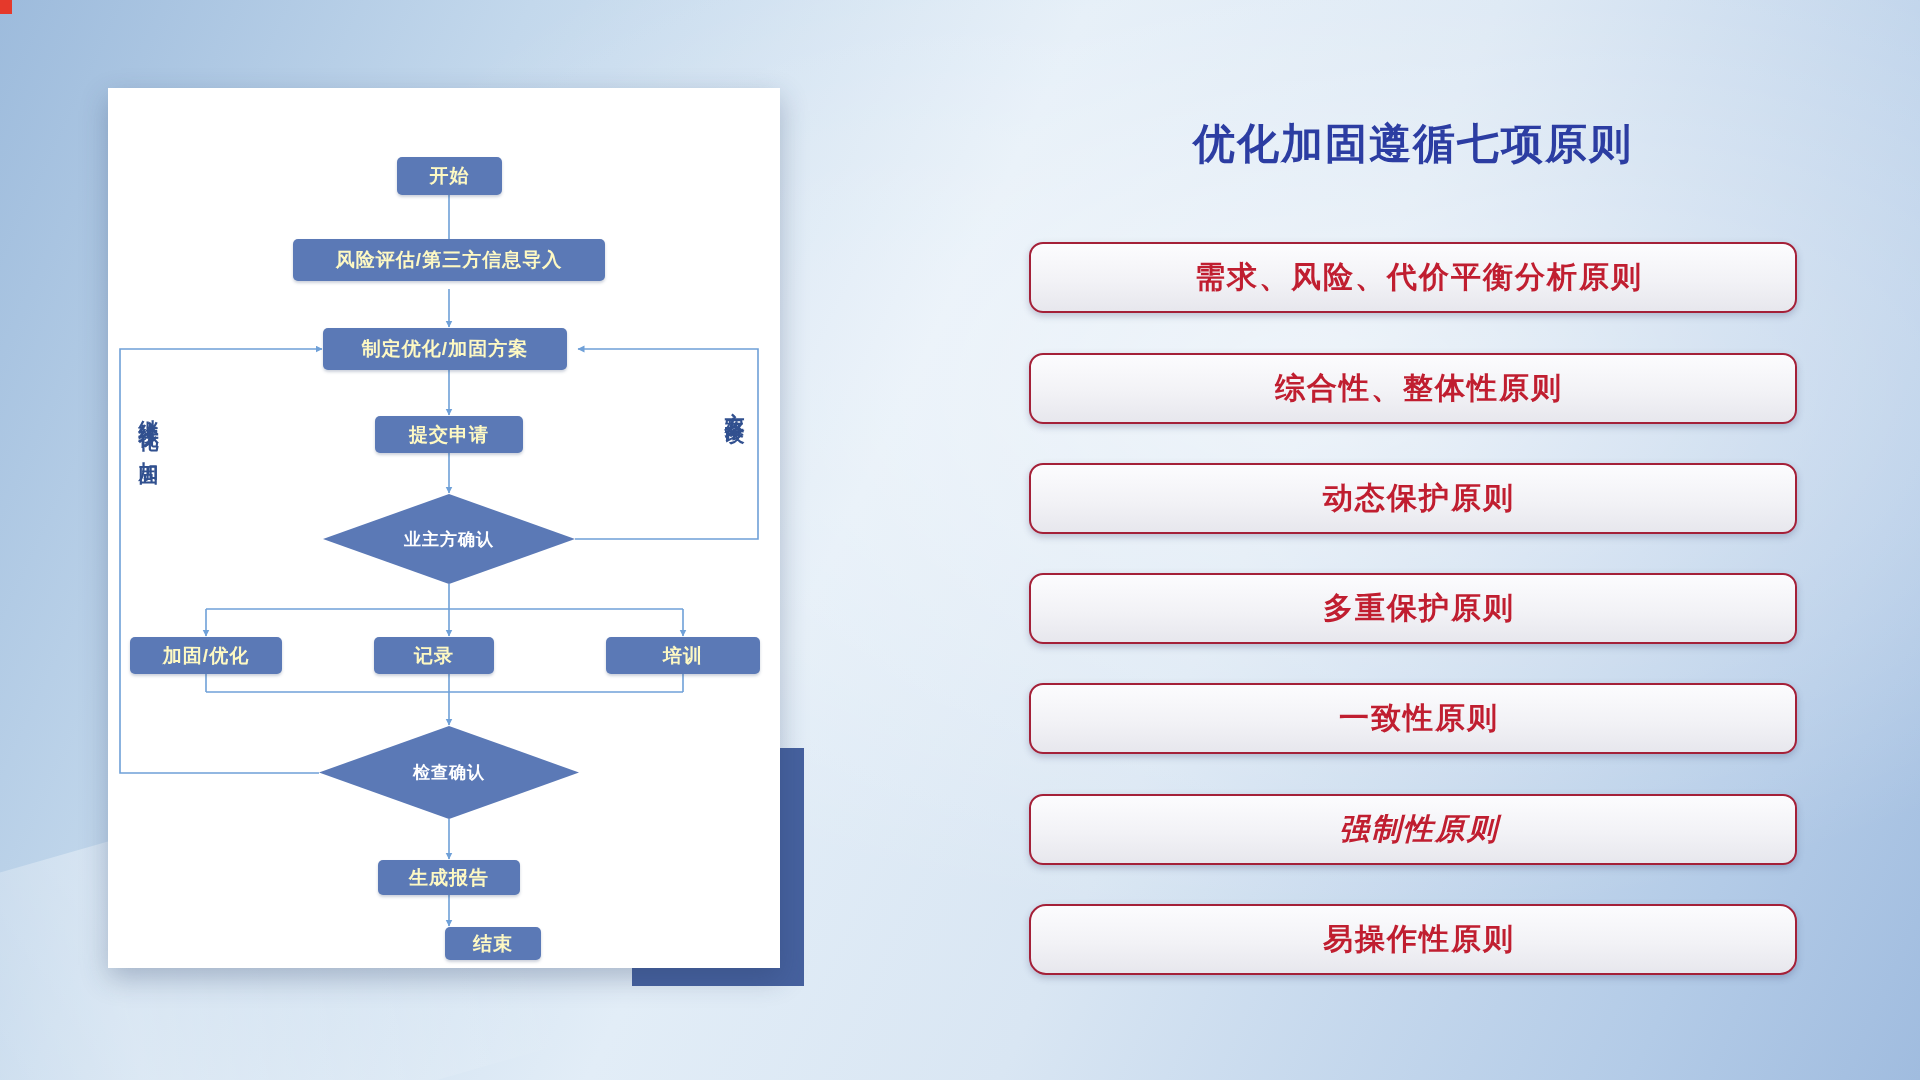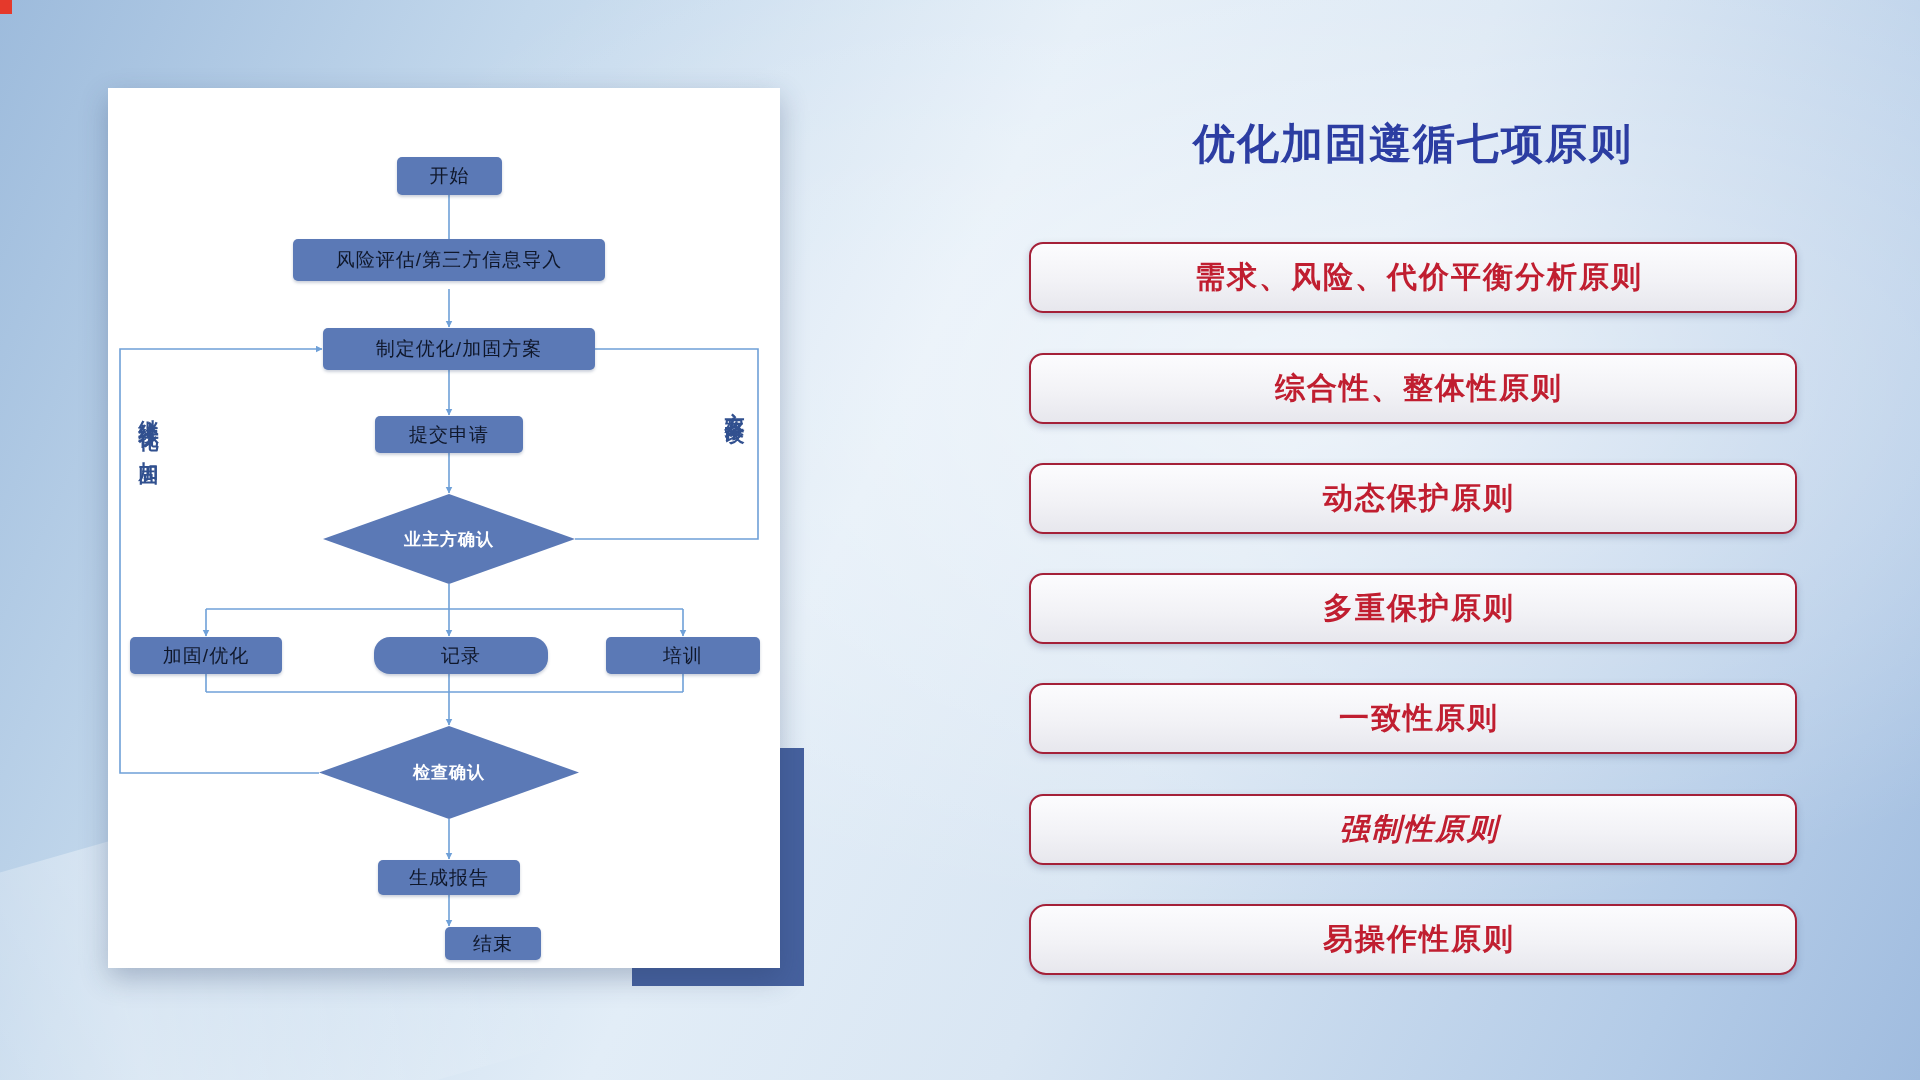--- a/index.html
+++ b/index.html
@@ -22,23 +22,23 @@
   
   .shadow-block { position:absolute; left:632px; top:748px; width:172px; height:238px;
     background:#46619e; z-index:1; }
 
   .flow-card { position:absolute; left:108px; top:88px; width:672px; height:880px;
     background:#ffffff; z-index:2;
     box-shadow:0 10px 26px rgba(40,60,100,0.30); }
 
   .flow-svg { position:absolute; left:0; top:0; width:672px; height:880px; }
 
-  .fnode { position:absolute; background:#5b79b6; color:#0f172a;
+  .fnode { position:absolute; background:#5b79b6; color:#fef9c3;
     display:flex; align-items:center; justify-content:center;
-    font-weight:normal; border-radius:5px; font-size:19px; letter-spacing:1px;
+    font-weight:bold; border-radius:5px; font-size:19px; letter-spacing:1px;
     box-shadow:0 2px 3px rgba(50,70,110,0.25); }
 
   .fdiamond { position:absolute; background:#5b79b6; color:#fff;
     display:flex; align-items:center; justify-content:center;
     font-weight:bold; font-size:17px; letter-spacing:1px;
     clip-path:polygon(50% 0, 100% 50%, 50% 100%, 0 50%); }
 
   .vlabel { position:absolute; writing-mode:vertical-rl; text-orientation:upright;
     color:#31508f; font-weight:bold; font-size:20px; letter-spacing:4px; }
 
@@ -88,29 +88,29 @@
       <path d="M341 604 V637" marker-end="url(#arr)"></path>
       <path d="M211 685 H12 V261 H214" marker-end="url(#arr)"></path>
       <path d="M341 731 V771" marker-end="url(#arr)"></path>
       <path d="M341 807 V838" marker-end="url(#arr)"></path>
     </svg>
 
     <div class="fnode" style="left:289px; top:69px; width:105px; height:38px;">开始</div>
 
     <div class="fnode" style="left:185px; top:151px; width:312px; height:42px;">风险评估/第三方信息导入</div>
 
-    <div class="fnode" style="left:215px; top:240px; width:272px; height:42px;">制定优化/加固方案</div>
+    <div class="fnode" style="left:215px; top:240px; width:244px; height:42px;">制定优化/加固方案</div>
 
     <div class="fnode" style="left:267px; top:328px; width:148px; height:37px;">提交申请</div>
 
     <div class="fdiamond" style="left:215px; top:406px; width:252px; height:90px;">业主方确认</div>
 
     <div class="fnode" style="left:22px; top:549px; width:152px; height:37px;">加固/优化</div>
 
-    <div class="fnode" style="left:266px; top:549px; width:174px; height:37px;border-radius:16px;">记录</div>
+    <div class="fnode" style="left:266px; top:549px; width:120px; height:37px;">记录</div>
 
     <div class="fnode" style="left:498px; top:549px; width:154px; height:37px;">培训</div>
 
     <div class="fdiamond" style="left:211px; top:638px; width:260px; height:93px;">检查确认</div>
 
     <div class="fnode" style="left:270px; top:772px; width:142px; height:35px;">生成报告</div>
 
     <div class="fnode" style="left:293px; top:839px; width:96px; height:33px;margin-left:44px;">结束</div>
 
     <div class="vlabel" style="left:28px; top:316px;">继续优化/加固</div>

